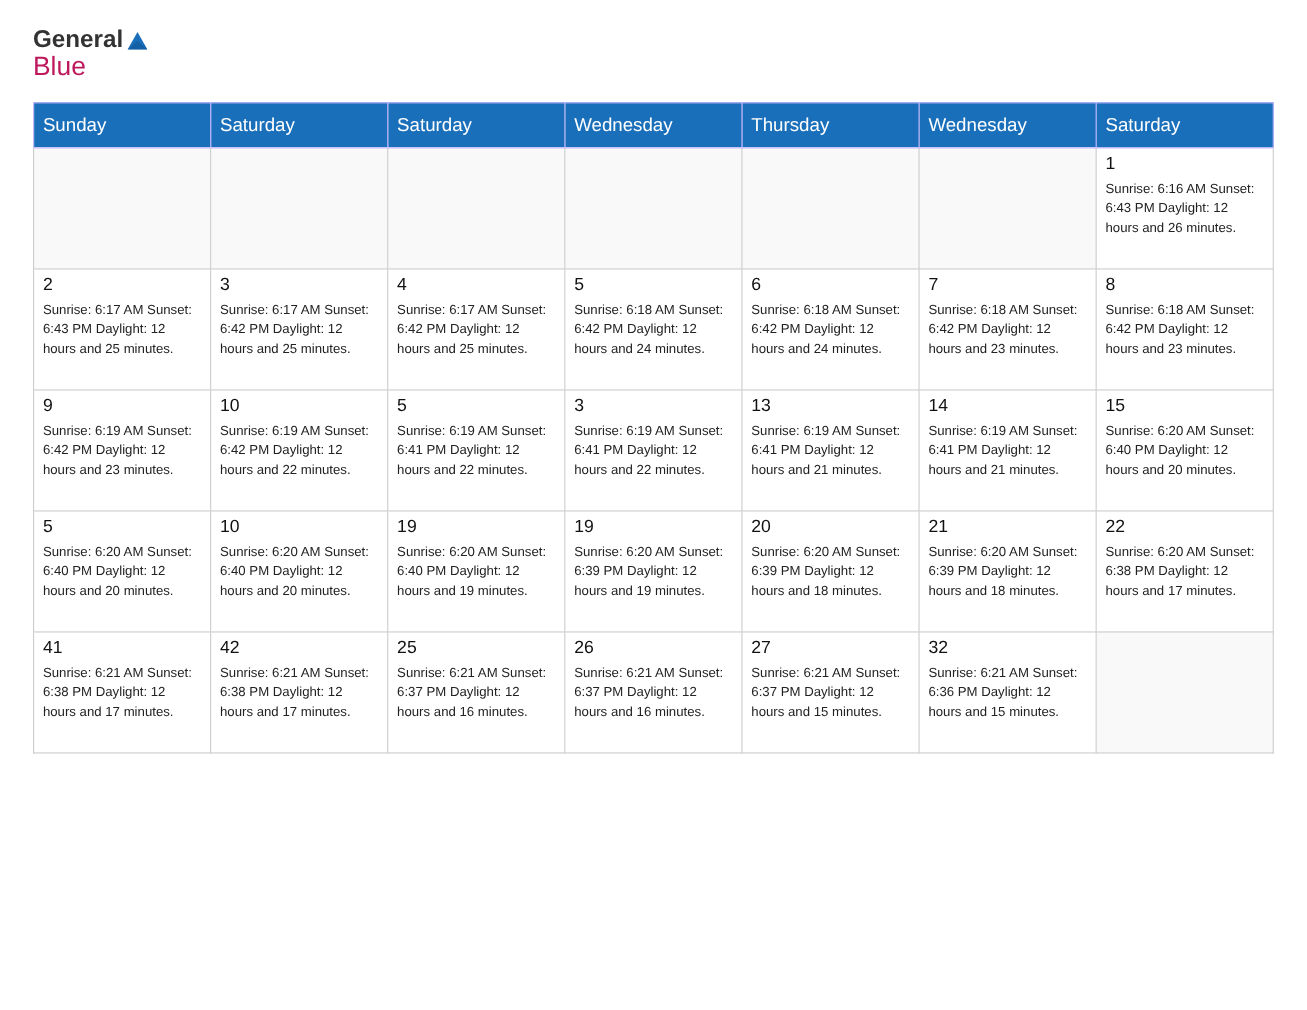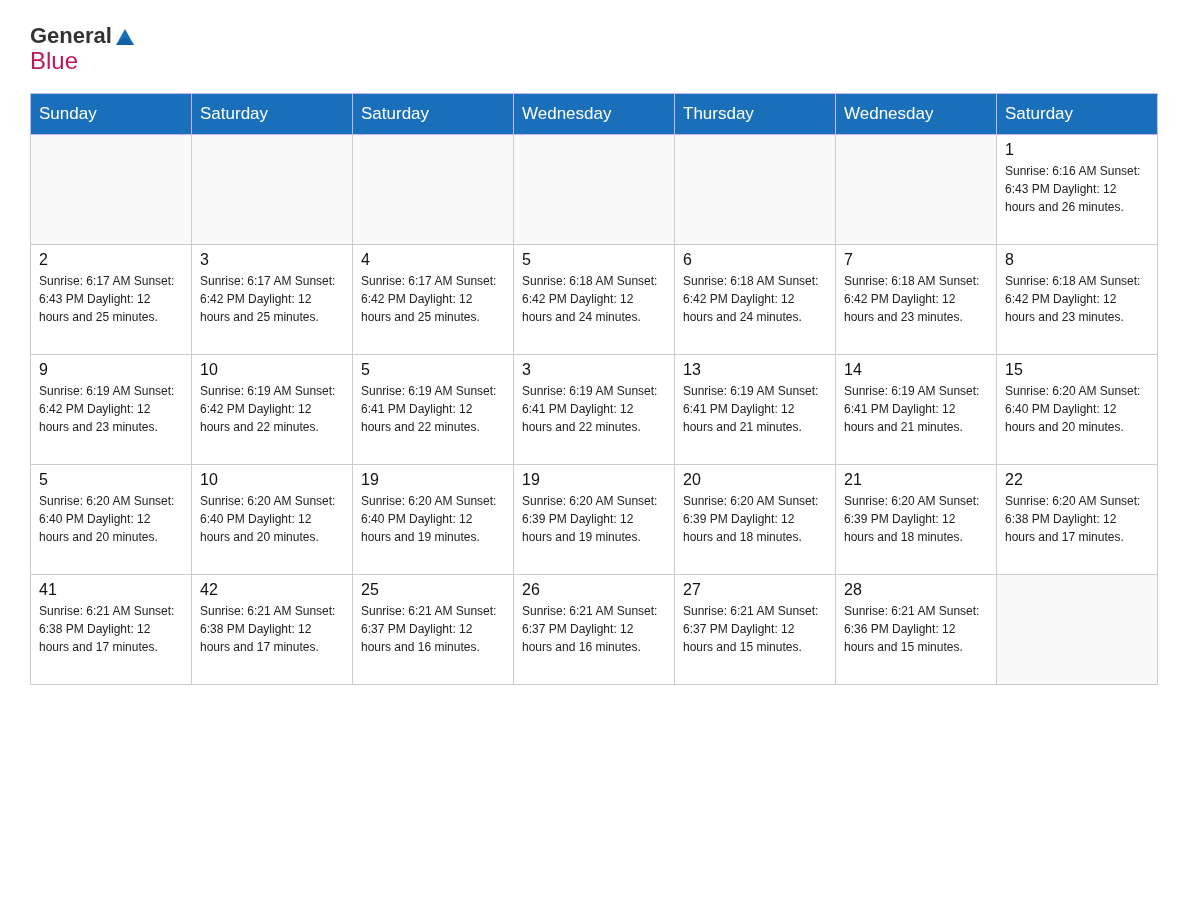--- a/index.html
+++ b/index.html
@@ -319,21 +319,21 @@
 and 16 minutes.</div>
         </td>
         <td>
           <div class="day-number">27</div>
           <div class="day-info">Sunrise: 6:21 AM
 Sunset: 6:37 PM
 Daylight: 12 hours
 and 15 minutes.</div>
         </td>
         <td>
-          <div class="day-number">28</div>
+          <div class="day-number">32</div>
           <div class="day-info">Sunrise: 6:21 AM
 Sunset: 6:36 PM
 Daylight: 12 hours
 and 15 minutes.</div>
         </td>
         <td class="empty-cell"></td>
       </tr>
     </tbody>
 </table>
 

